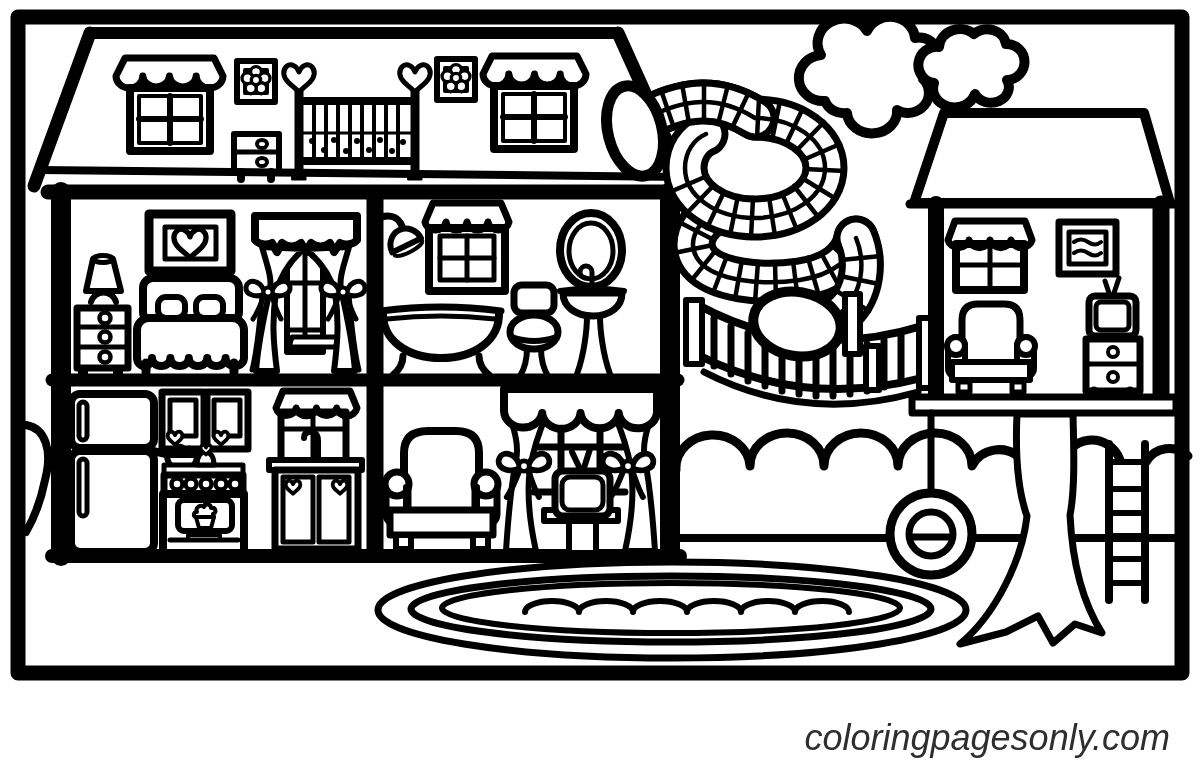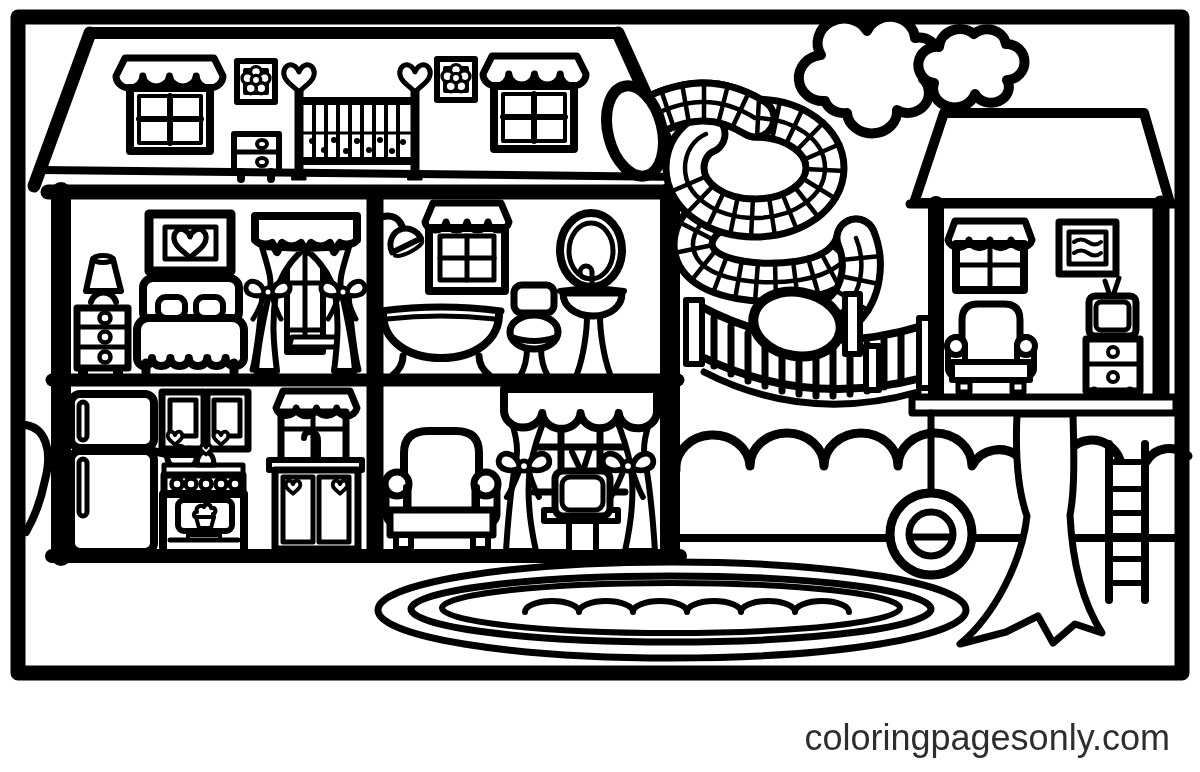--- a/index.html
+++ b/index.html
@@ -1,16 +1,16 @@
 <!DOCTYPE html>
 <html><head>
 <meta charset="utf-8">
 <style>
   html,body{margin:0;padding:0;background:#fff;}
-  .page{width:1200px;height:772px;position:relative;font-family:"Liberation Sans",sans-serif;}
+  .page{width:1200px;height:772px;position:relative;font-family:"Liberation Sans",sans-serif;font-style:italic;}
   svg{display:block;}
 </style>
 </head>
 <body>
 <div class="page">
 <svg width="1200" height="772" viewBox="0 0 1200 772">
 <defs>
 <path id="heart" d="M0,-4 C-2,-10 -8,-13 -12,-10 C-17,-6 -16,1 -11,6 C-7,10 -3,13 0,16 C3,13 7,10 11,6 C16,1 17,-6 12,-10 C8,-13 2,-10 0,-4 Z"></path>
 <g id="flower" stroke="#000" stroke-width="3.2" fill="#fff">
 <circle cx="0" cy="-8.5" r="5.2"></circle>

